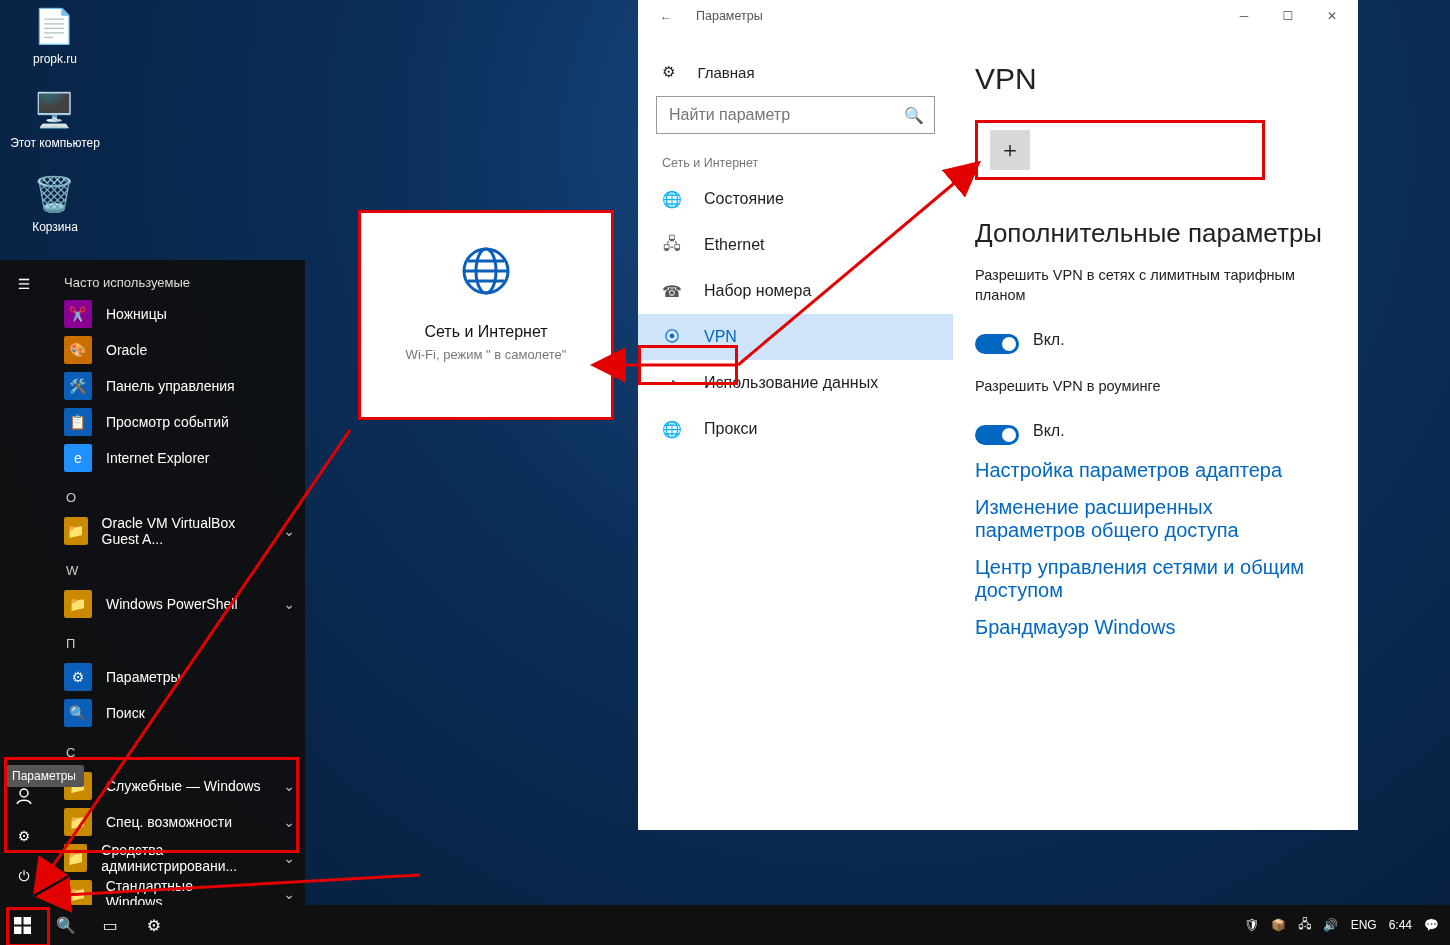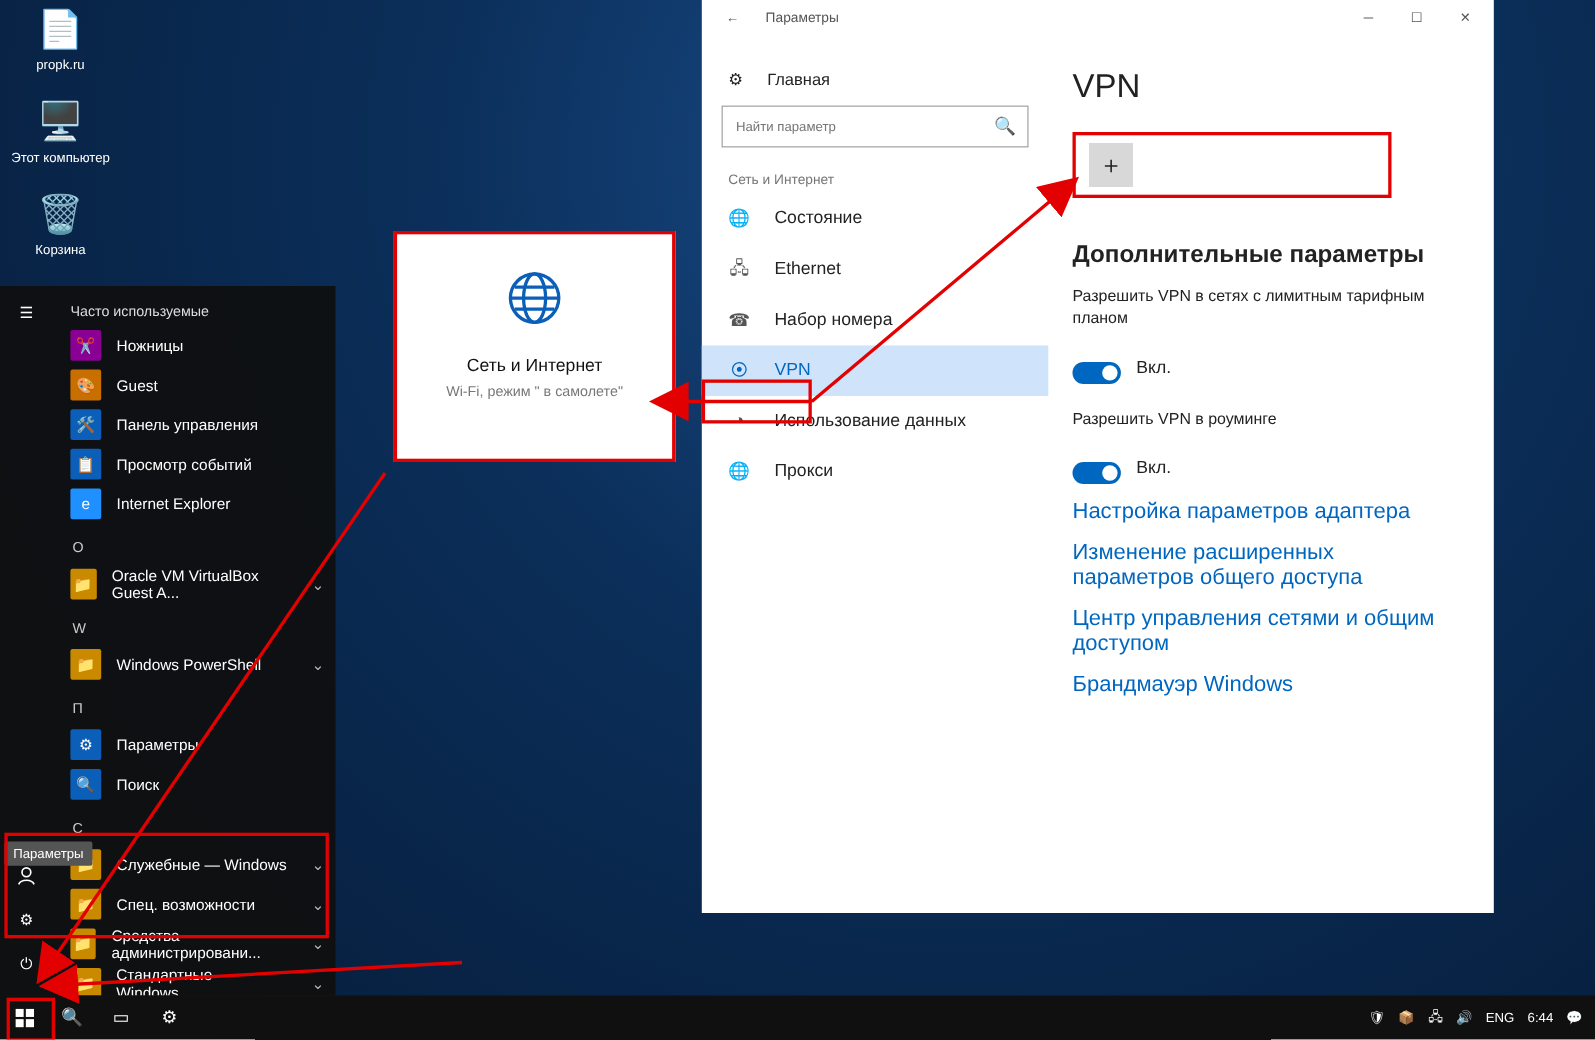--- a/index.html
+++ b/index.html
@@ -31,25 +31,25 @@
   .sb-titlebar .wbtns{margin-left:auto;display:flex;}
   .sb-titlebar .wbtn{width:44px;height:28px;display:flex;align-items:center;justify-content:center;}
   .setbody{display:flex; height:calc(100% - 32px);}
   .setnav{width:315px; padding:20px 0 0; }
   .setmain{flex:1; padding:30px 30px 0 22px; position:relative;}
   .navrow{display:flex;align-items:center;height:46px;padding-left:24px;gap:22px;}
   .navrow .i{width:20px;display:flex;justify-content:center;color:#555;}
   .navrow.sel{ background:#cfe4fb; color:#0067c0; }
   .navsection{ font-size:12.5px; color:#777; padding:18px 24px 6px;}
   .search{ margin:4px 18px 4px 18px; height:38px; border:1px solid #999; display:flex; align-items:center; padding:0 10px 0 12px; }
-  .search input{ border:0; outline:0; flex:1; font-size:12px; color:#3b82f6;}
+  .search input{ border:0; outline:0; flex:1; font-size:16px; color:#3b82f6;}
   .h1{font-size:30px; font-weight:300; margin-bottom:24px;}
   .addvpn{ display:flex; align-items:center; gap:18px; border:3px solid #e30000; padding:8px 12px; width:290px; height:60px; }
   .plusbox{ width:40px; height:40px; background:#d8d8d8; color:#222; display:flex; align-items:center; justify-content:center; font-size:22px;}
-  .h2{font-size:22px; font-weight:700; margin-top:38px; margin-bottom:16px;}
+  .h2{font-size:26px; font-weight:400; margin-top:38px; margin-bottom:16px;}
   .para{font-size:14.5px; line-height:20px; margin-top:10px;}
   .toggle{ width:44px; height:20px; background:#0067c0; border-radius:20px; position:relative; margin-top:8px;}
   .toggle::after{content:""; position:absolute; right:3px; top:3px; width:14px; height:14px; border-radius:50%; background:#fff;}
   .togrow{display:flex; align-items:center; gap:14px; margin-top:21px;}
   .link{ color:#0067c0; font-size:20px; display:block; margin-top:14px; }
   .vpn-red{ position:absolute; border:3px solid #e30000; pointer-events:none; }
   .arrow-svg{ position:absolute; left:0; top:0; width:1450px; height:945px; pointer-events:none; z-index:40;}
   .taskbar{ position:absolute; bottom:0; left:0; right:0; height:40px; background:#101010; display:flex; align-items:center; color:#fff;}
   .taskbar .l{display:flex; align-items:center; height:100%;}
   .taskbar .l > div{width:44px; height:40px; display:flex; align-items:center; justify-content:center;}
@@ -88,21 +88,21 @@
     <div style="position:absolute;bottom:5px;" class="rail-btn">⏻</div>
   </div>
   <div class="start-list">
     <div class="hdr">Часто используемые</div>
     <div class="appitem">
         <div class="ic" style="background:#8a0094">✂️</div>
         <span>Ножницы</span>
       </div>
     <div class="appitem">
         <div class="ic" style="background:#c96f00">🎨</div>
-        <span>Guest</span>
+        <span>Oracle</span>
       </div>
     <div class="appitem">
         <div class="ic" style="background:#0b5fb8">🛠️</div>
         <span>Панель управления</span>
       </div>
     <div class="appitem">
         <div class="ic" style="background:#0b5fb8">📋</div>
         <span>Просмотр событий</span>
       </div>
     <div class="appitem">

